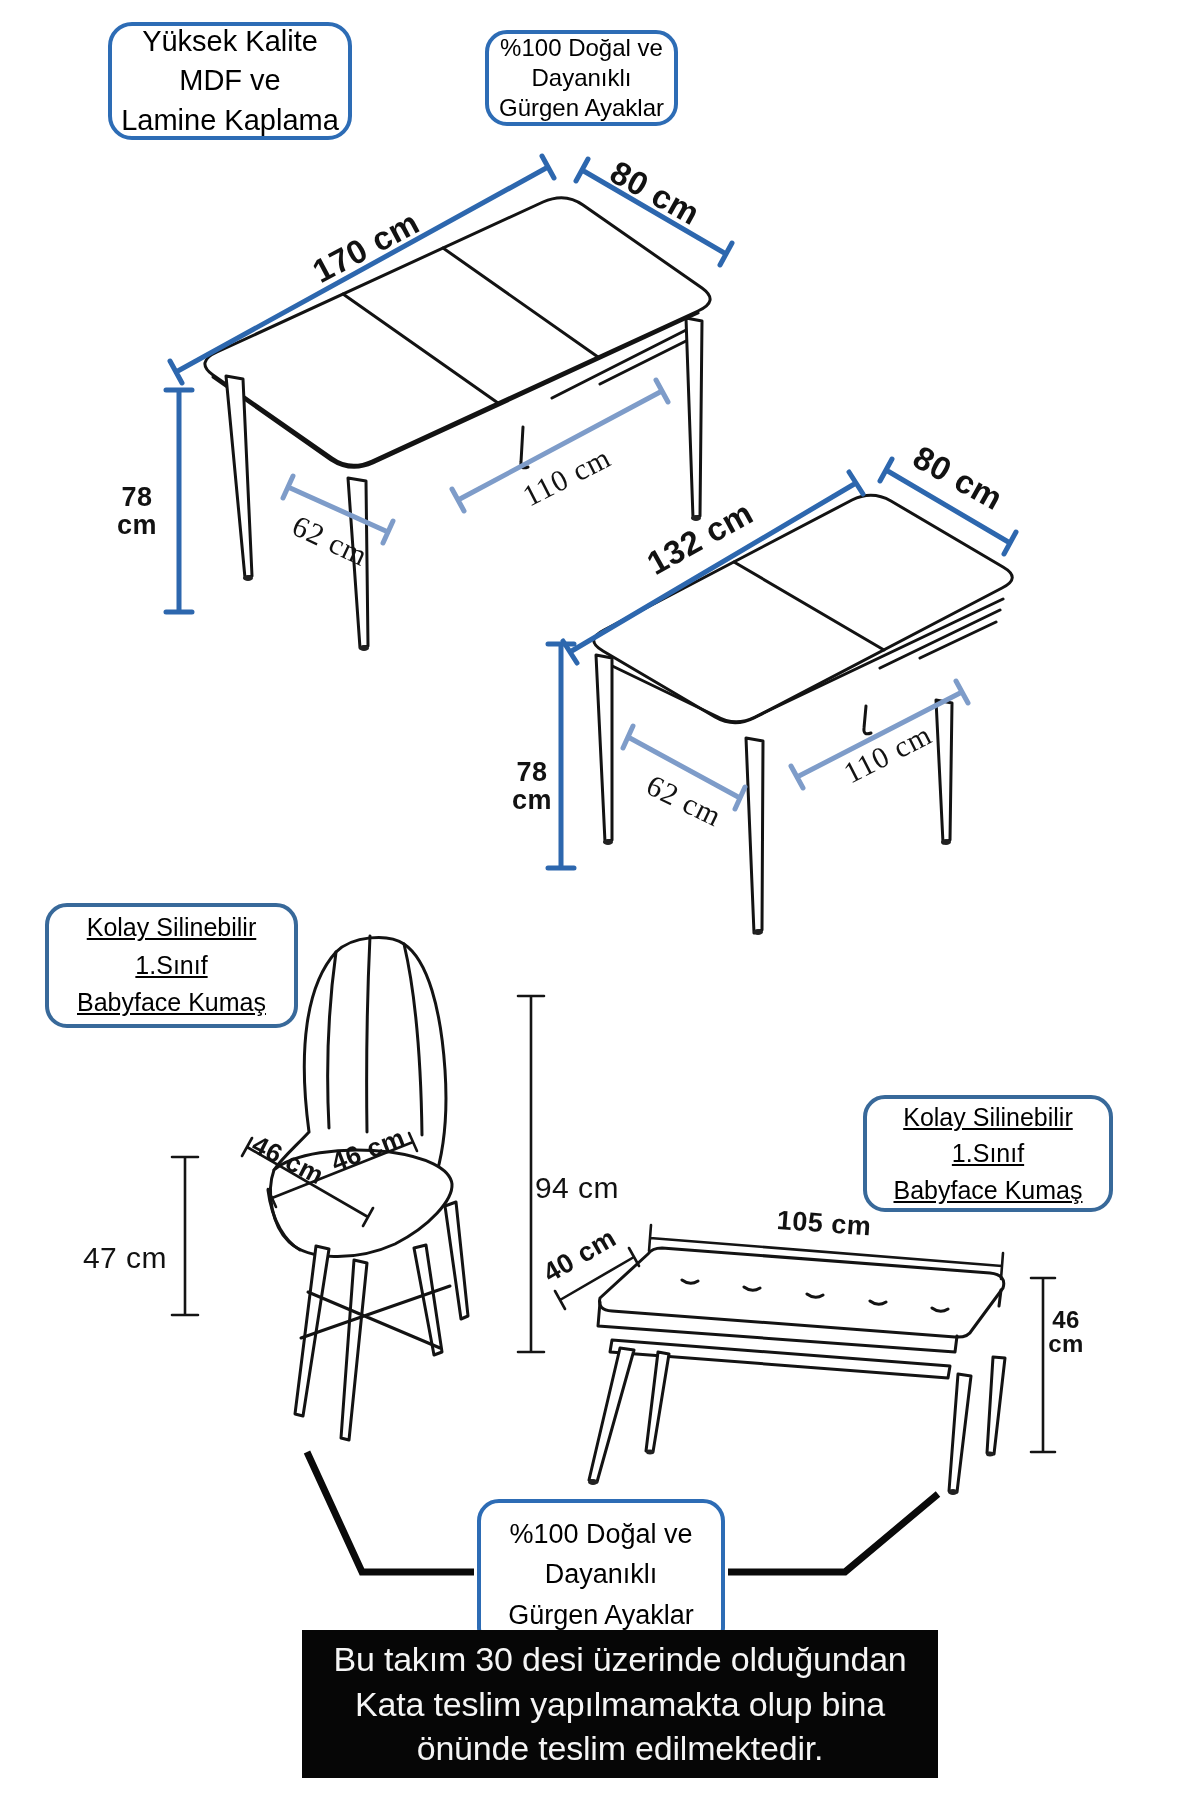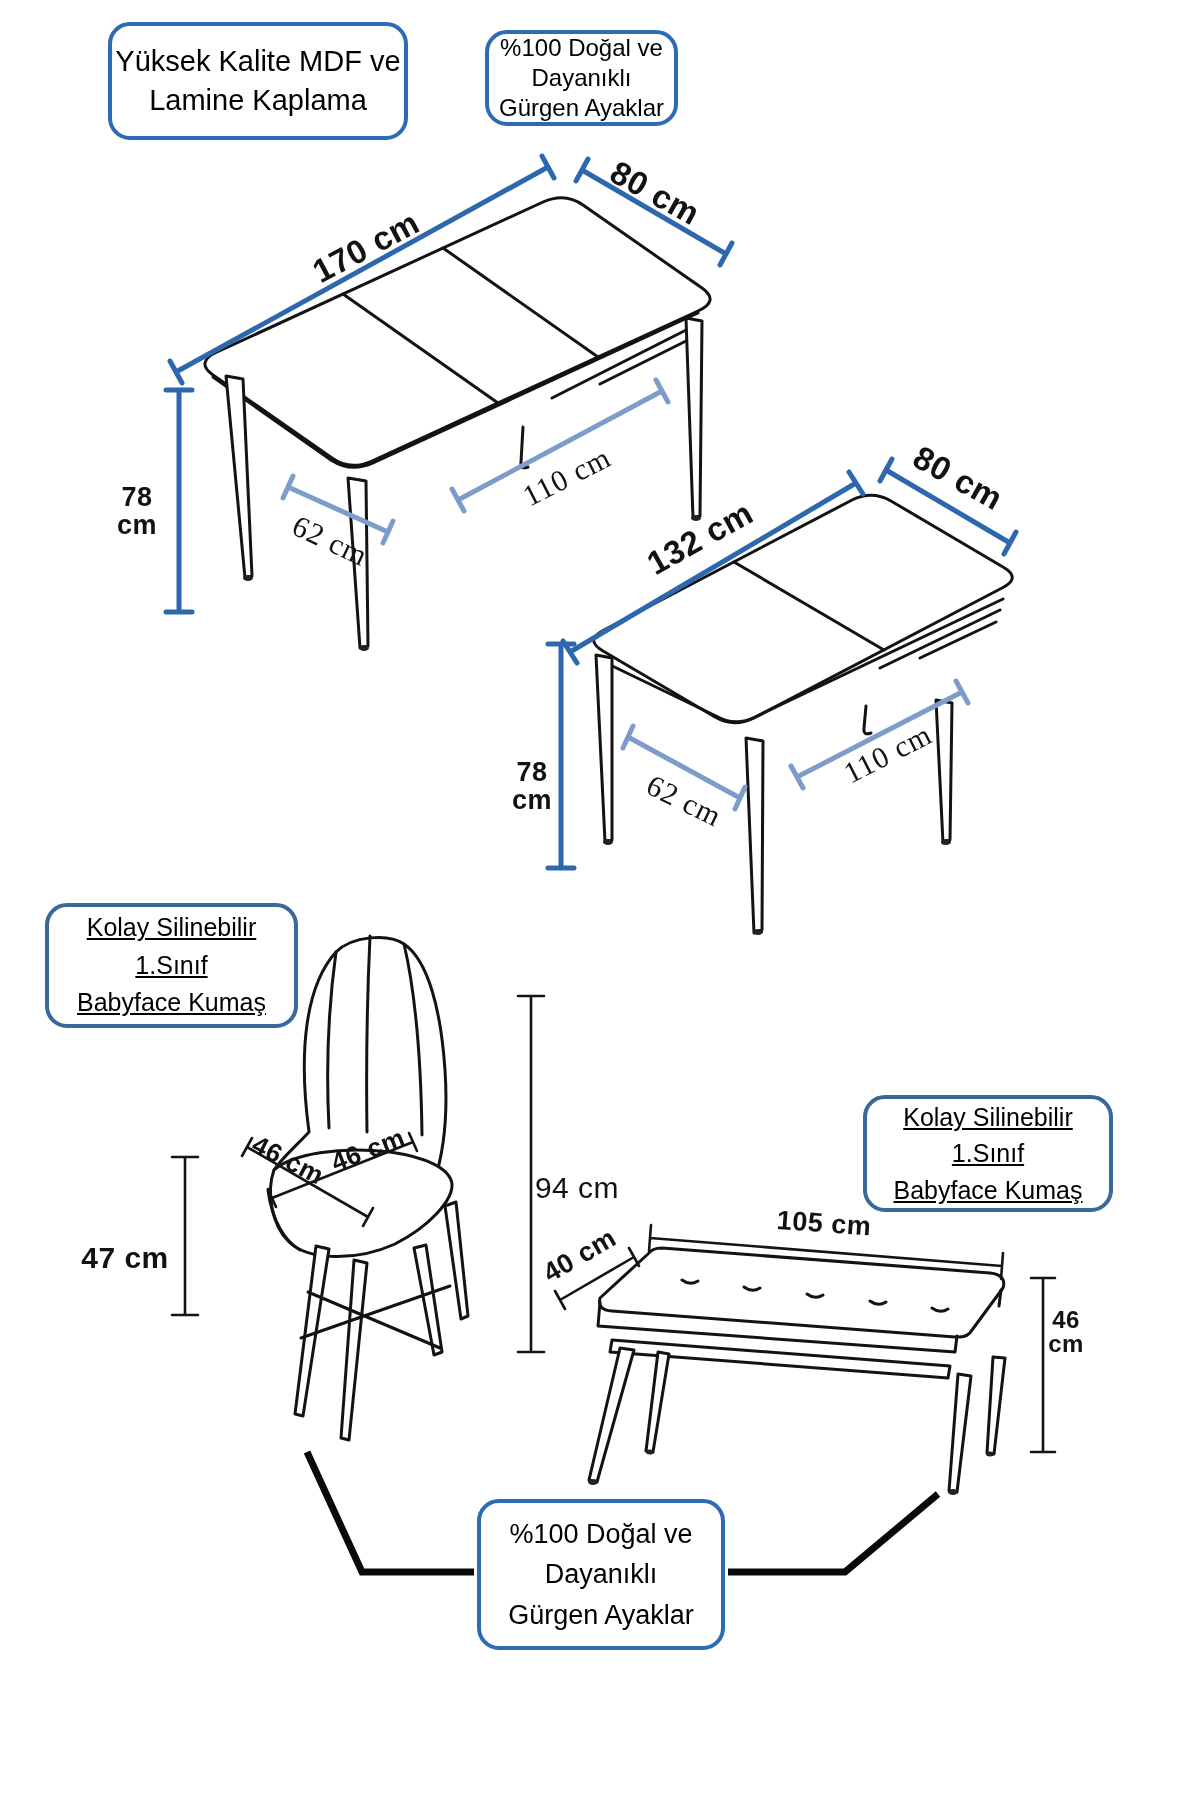--- a/index.html
+++ b/index.html
@@ -134,21 +134,21 @@
       <ellipse class="foot" cx="990" cy="1454" rx="4" ry="2.5"></ellipse>
       <path class="dimblack" d="M 560,1300 L 634,1257 M 555,1291 L 565,1309 M 629,1248 L 639,1266"></path>
       <path class="dimblack" d="M 650,1238 L 1002,1266 M 651,1225 L 649,1251 M 1003,1253 L 1001,1279"></path>
       <path class="dimblack" d="M 1043,1278 L 1043,1452 M 1031,1278 L 1055,1278 M 1031,1452 L 1055,1452"></path>
     </g>
 
     <polyline class="pointer" points="307,1452 362,1572 474,1572"></polyline>
     <polyline class="pointer" points="728,1572 845,1572 938,1494"></polyline>
   </svg>
 
-  <div class="callout" style="left:108px;top:22px;width:300px;height:118px;font-size:29px;line-height:1.35;">
+  <div class="callout" style="left:108px;top:22px;width:244px;height:118px;font-size:29px;line-height:1.35;border-radius:24px;">
     <span>Yüksek Kalite MDF ve
 Lamine Kaplama</span>
   </div>
 
   <div class="callout" style="left:485px;top:30px;width:193px;height:96px;font-size:24px;line-height:1.25;">
     <span>%100 Doğal ve
 Dayanıklı
 Gürgen Ayaklar</span>
   </div>
 
@@ -179,22 +179,27 @@
 
   <div class="dim-label" style="left:700px;top:538px;--r:-29deg;font-size:33px;">132 cm</div>
   <div class="dim-label" style="left:958px;top:478px;--r:29deg;font-size:33px;">80 cm</div>
   <div class="dim-label" style="left:532px;top:787px;font-size:27px;">78
 cm</div>
   <div class="dim-label serif" style="left:684px;top:801px;--r:26deg;font-size:30px;">62 cm</div>
   <div class="dim-label serif" style="left:888px;top:754px;--r:-27deg;font-size:30px;">110 cm</div>
 
   <div class="dim-label" style="left:288px;top:1160px;--r:27deg;font-size:26px;">46 cm</div>
   <div class="dim-label" style="left:368px;top:1150px;--r:-21deg;font-size:26px;">46 cm</div>
-  <div class="dim-label" style="left:125px;top:1258px;font-size:30px;font-weight:700;">47 cm</div>
+  <div class="dim-label" style="left:125px;top:1258px;font-size:30px;font-weight:400;">47 cm</div>
   <div class="dim-label" style="left:577px;top:1188px;font-size:30px;font-weight:400;">94 cm</div>
 
   <div class="dim-label" style="left:580px;top:1256px;--r:-30deg;font-size:27px;">40 cm</div>
   <div class="dim-label" style="left:824px;top:1224px;--r:4deg;font-size:27px;">105 cm</div>
   <div class="dim-label" style="left:1066px;top:1332px;font-size:24px;font-weight:700;">46
 cm</div>
 
+  <div class="disclaimer" style="left:302px;top:1630px;width:636px;height:148px;">
+    <div class="disclaimer-text">Bu takım 30 desi üzerinde olduğundan
+Kata teslim yapılmamakta olup bina
+önünde teslim edilmektedir.</div>
+  </div>
 
 </div>
 
 </body></html>

